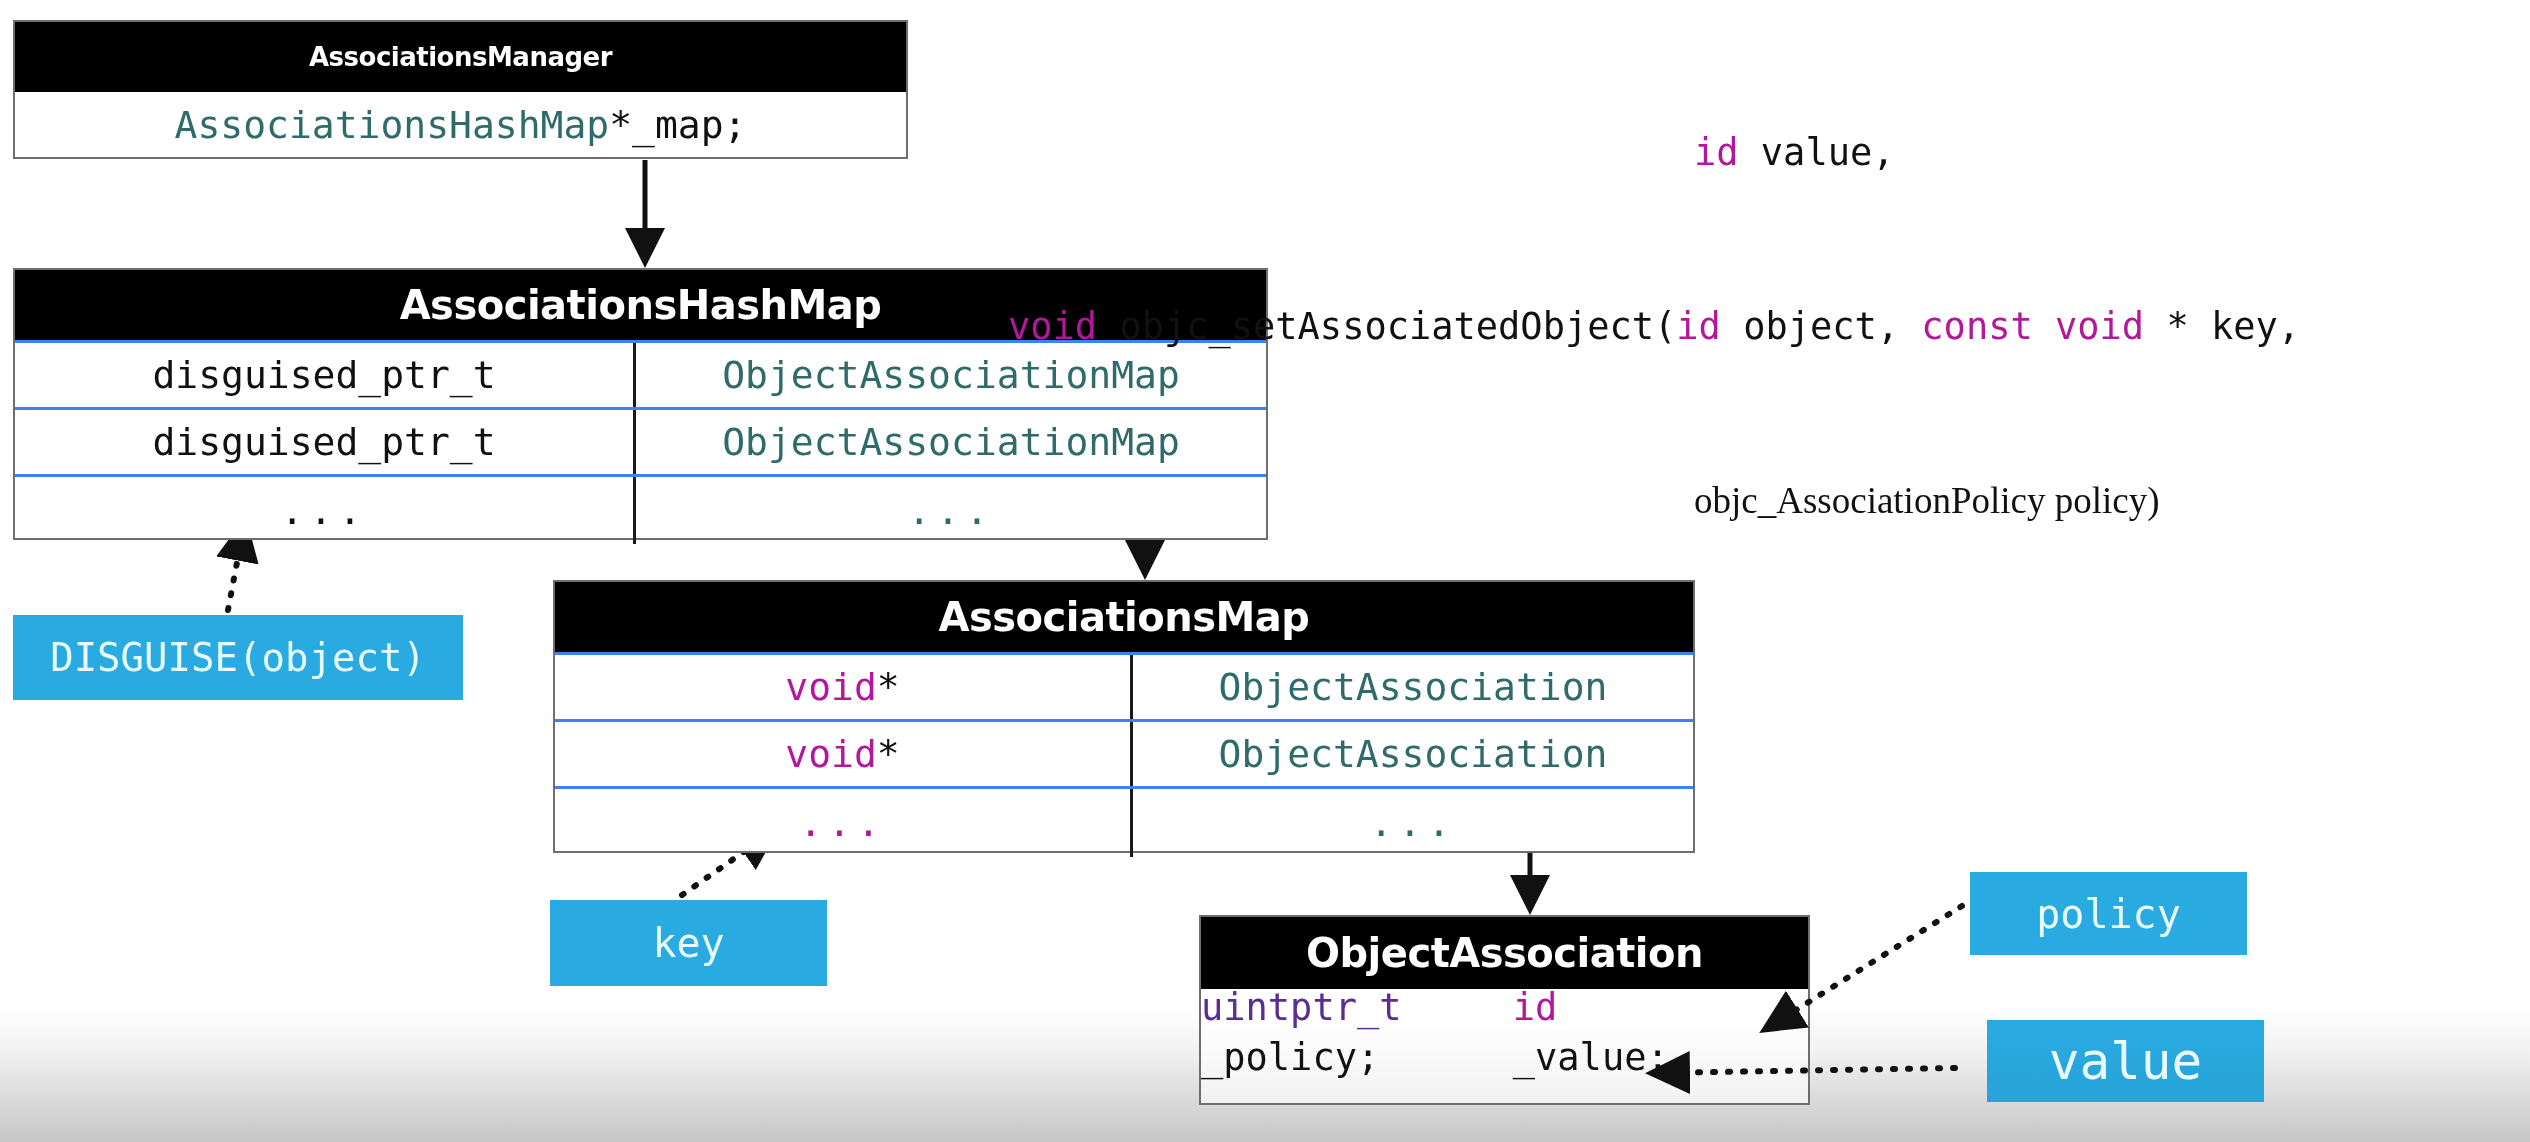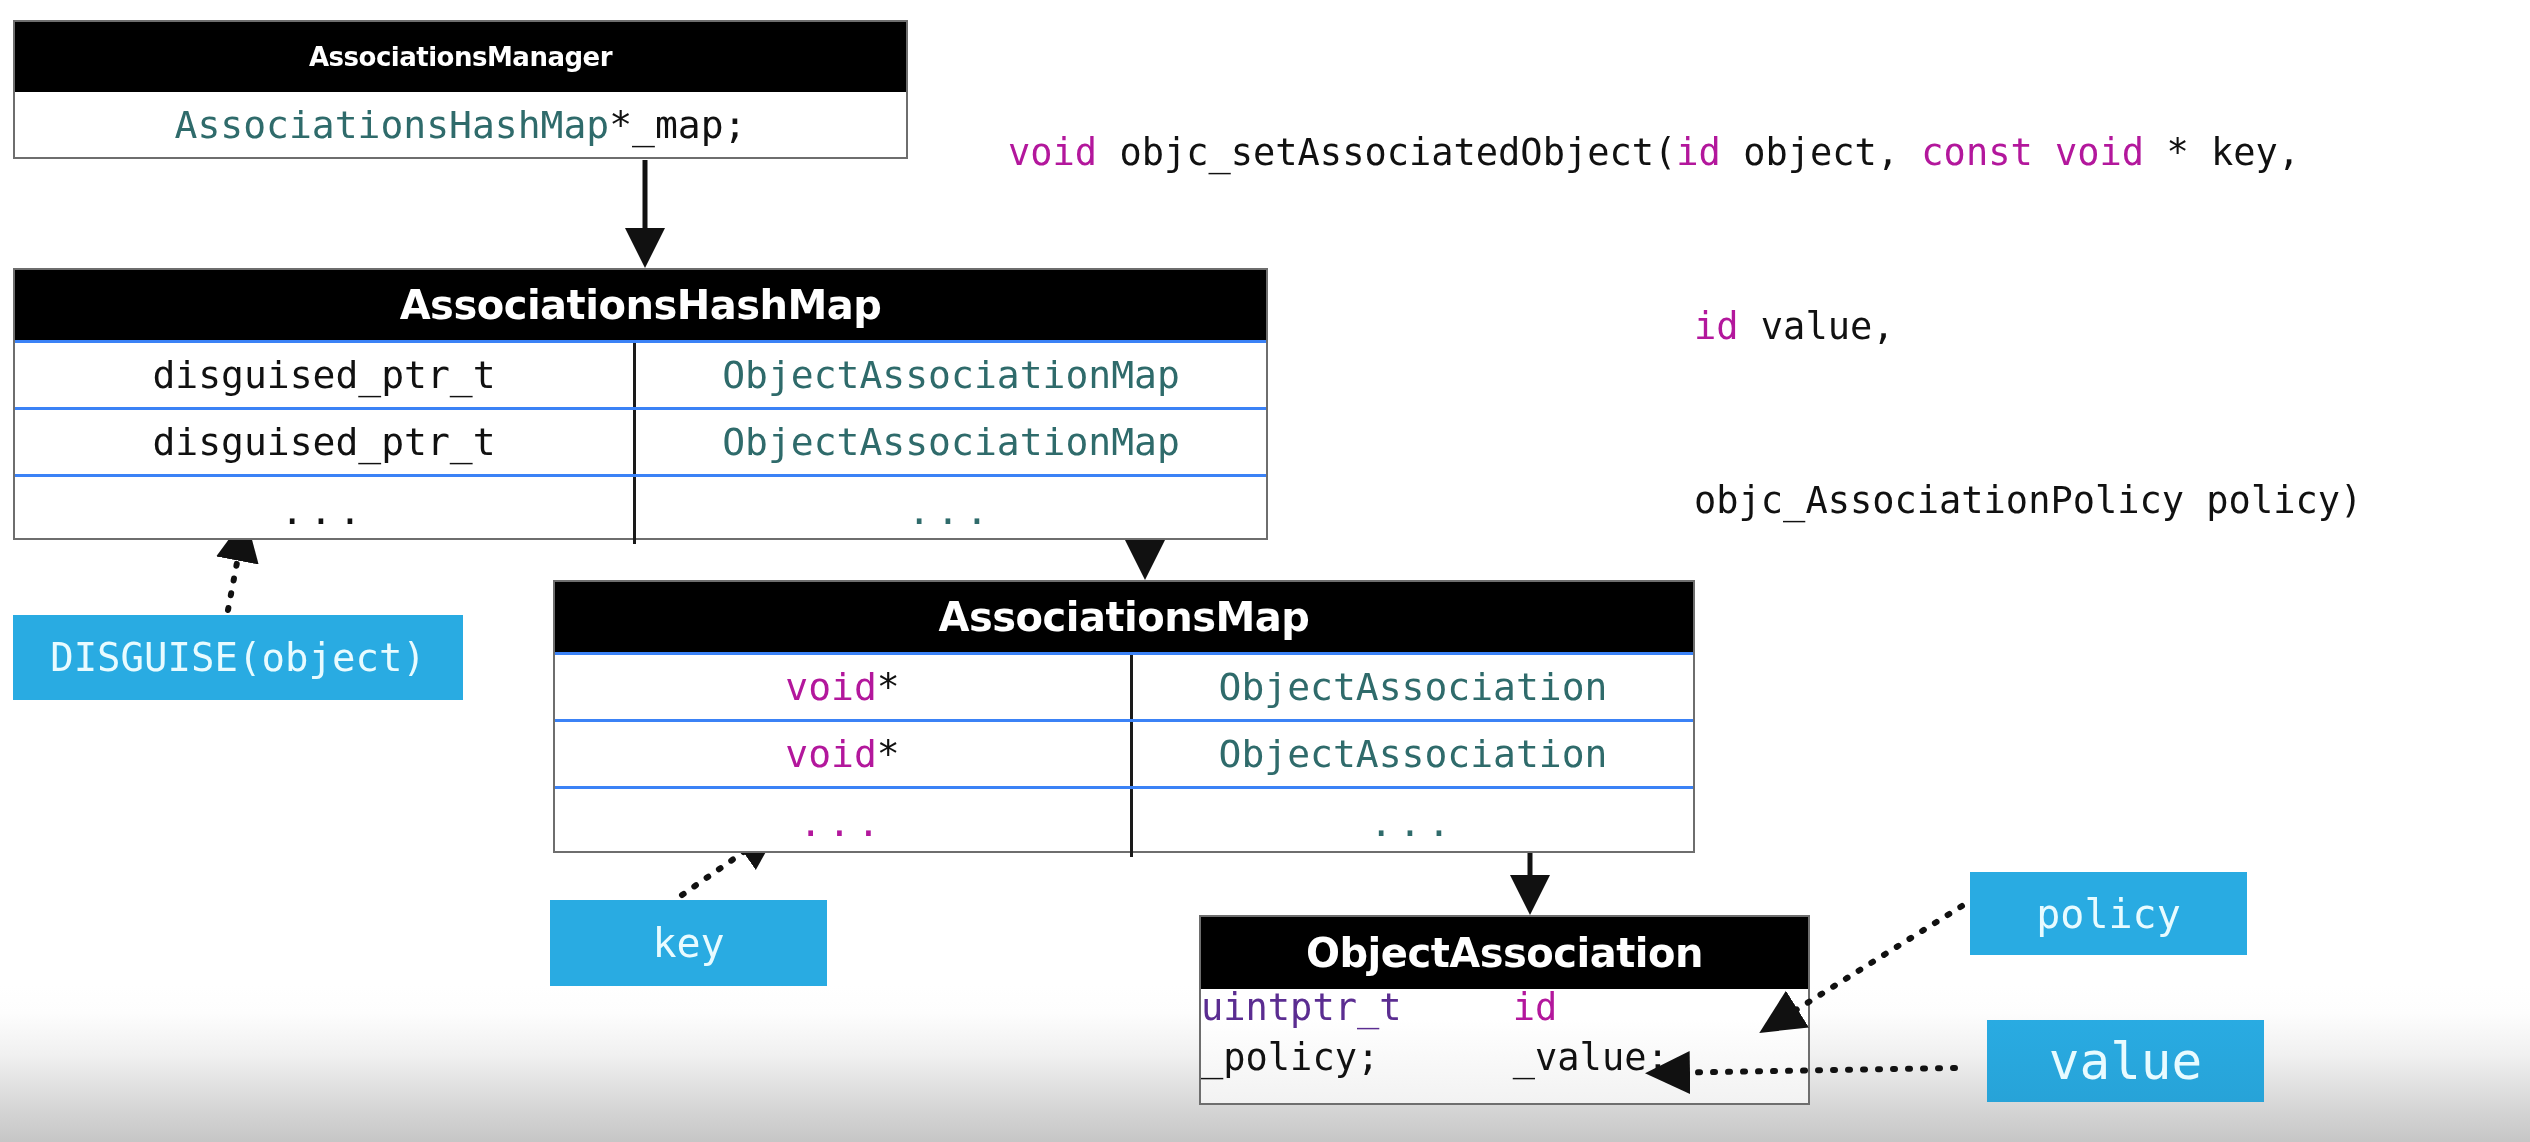--- a/index.html
+++ b/index.html
@@ -94,43 +94,43 @@
     left: 1008px;
     top: 8px;
     font-family: "DejaVu Sans Mono", "Liberation Mono", monospace;
     font-size: 37px;
     line-height: 58px;
     color: #111111;
     white-space: pre;
   }
   .sig-line { display: block; }
   .sig-ind1 { padding-left: 686px; }
-  .sig-ind2 { padding-left: 686px; }
+  .sig-ind2 { padding-left: 686px; font-family: Liberation Serif, serif; }
 
   
   svg.connectors {
     position: absolute;
     left: 0; top: 0;
     width: 2530px;
     height: 1142px;
     z-index: 2;
     pointer-events: none;
   }
   svg.connectors-top {
     z-index: 6;
   }
 </style>
 </head>
 <body>
 
 <div id="page-gradient"></div>
 
 <div id="signature">
+  <span class="sig-line sig-ind1"><span class="k-kw">id</span><span class="k-plain"> value,</span></span>
   <span class="sig-line"><span class="k-kw">void</span><span class="k-plain"> objc_setAssociatedObject(</span><span class="k-kw">id</span><span class="k-plain"> object, </span><span class="k-kw">const void</span><span class="k-plain"> * key,</span></span>
-  <span class="sig-line sig-ind1"><span class="k-kw">id</span><span class="k-plain"> value,</span></span>
   <span class="sig-line sig-ind2"><span class="k-plain">objc_AssociationPolicy policy)</span></span>
 </div>
 
 <div class="struct" style="left:13px; top:20px; width:895px; height:139px;">
   <div class="struct-title" style="height:70px; font-size:26px;">AssociationsManager</div>
   <div class="struct-body" style="height:65px; font-size:38px;">
     <span class="k-type">AssociationsHashMap</span>
       <span class="k-plain"> *_map;</span>
   </div>
 </div>

